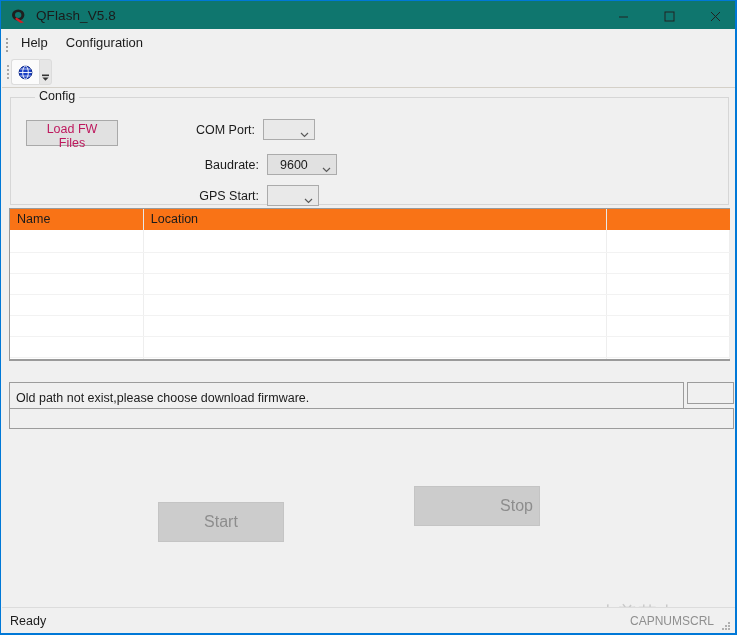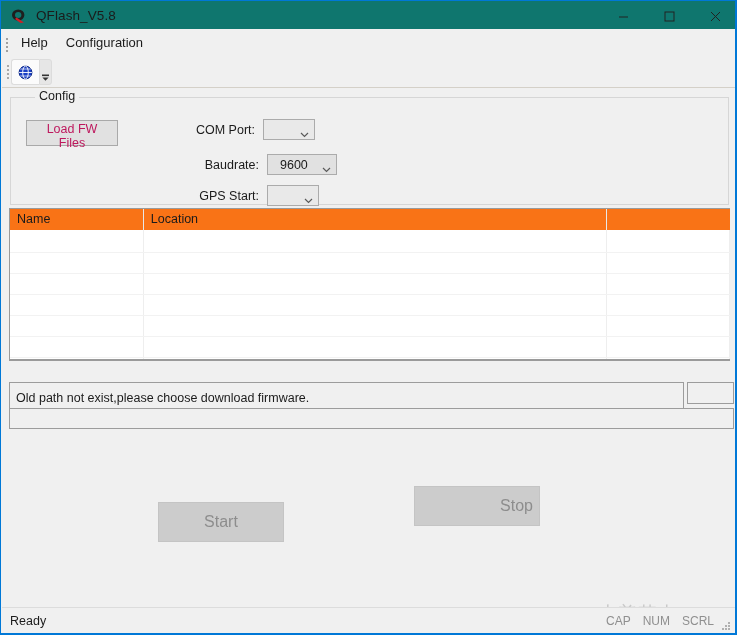--- a/index.html
+++ b/index.html
@@ -320,21 +320,20 @@
   }
   .status-ready {
     font-size: 12.5px;
     color: #1b1b1b;
     margin-left: 8px;
   }
   .status-indicators {
     position: absolute;
     right: 22px;
     display: flex;
-    gap: 12px;
     font-size: 12px;
     color: #8f8f8f;
   }
   .resize-grip {
     position: absolute;
     right: 4px;
     bottom: 3px;
     width: 12px; height: 12px;
   }
 

